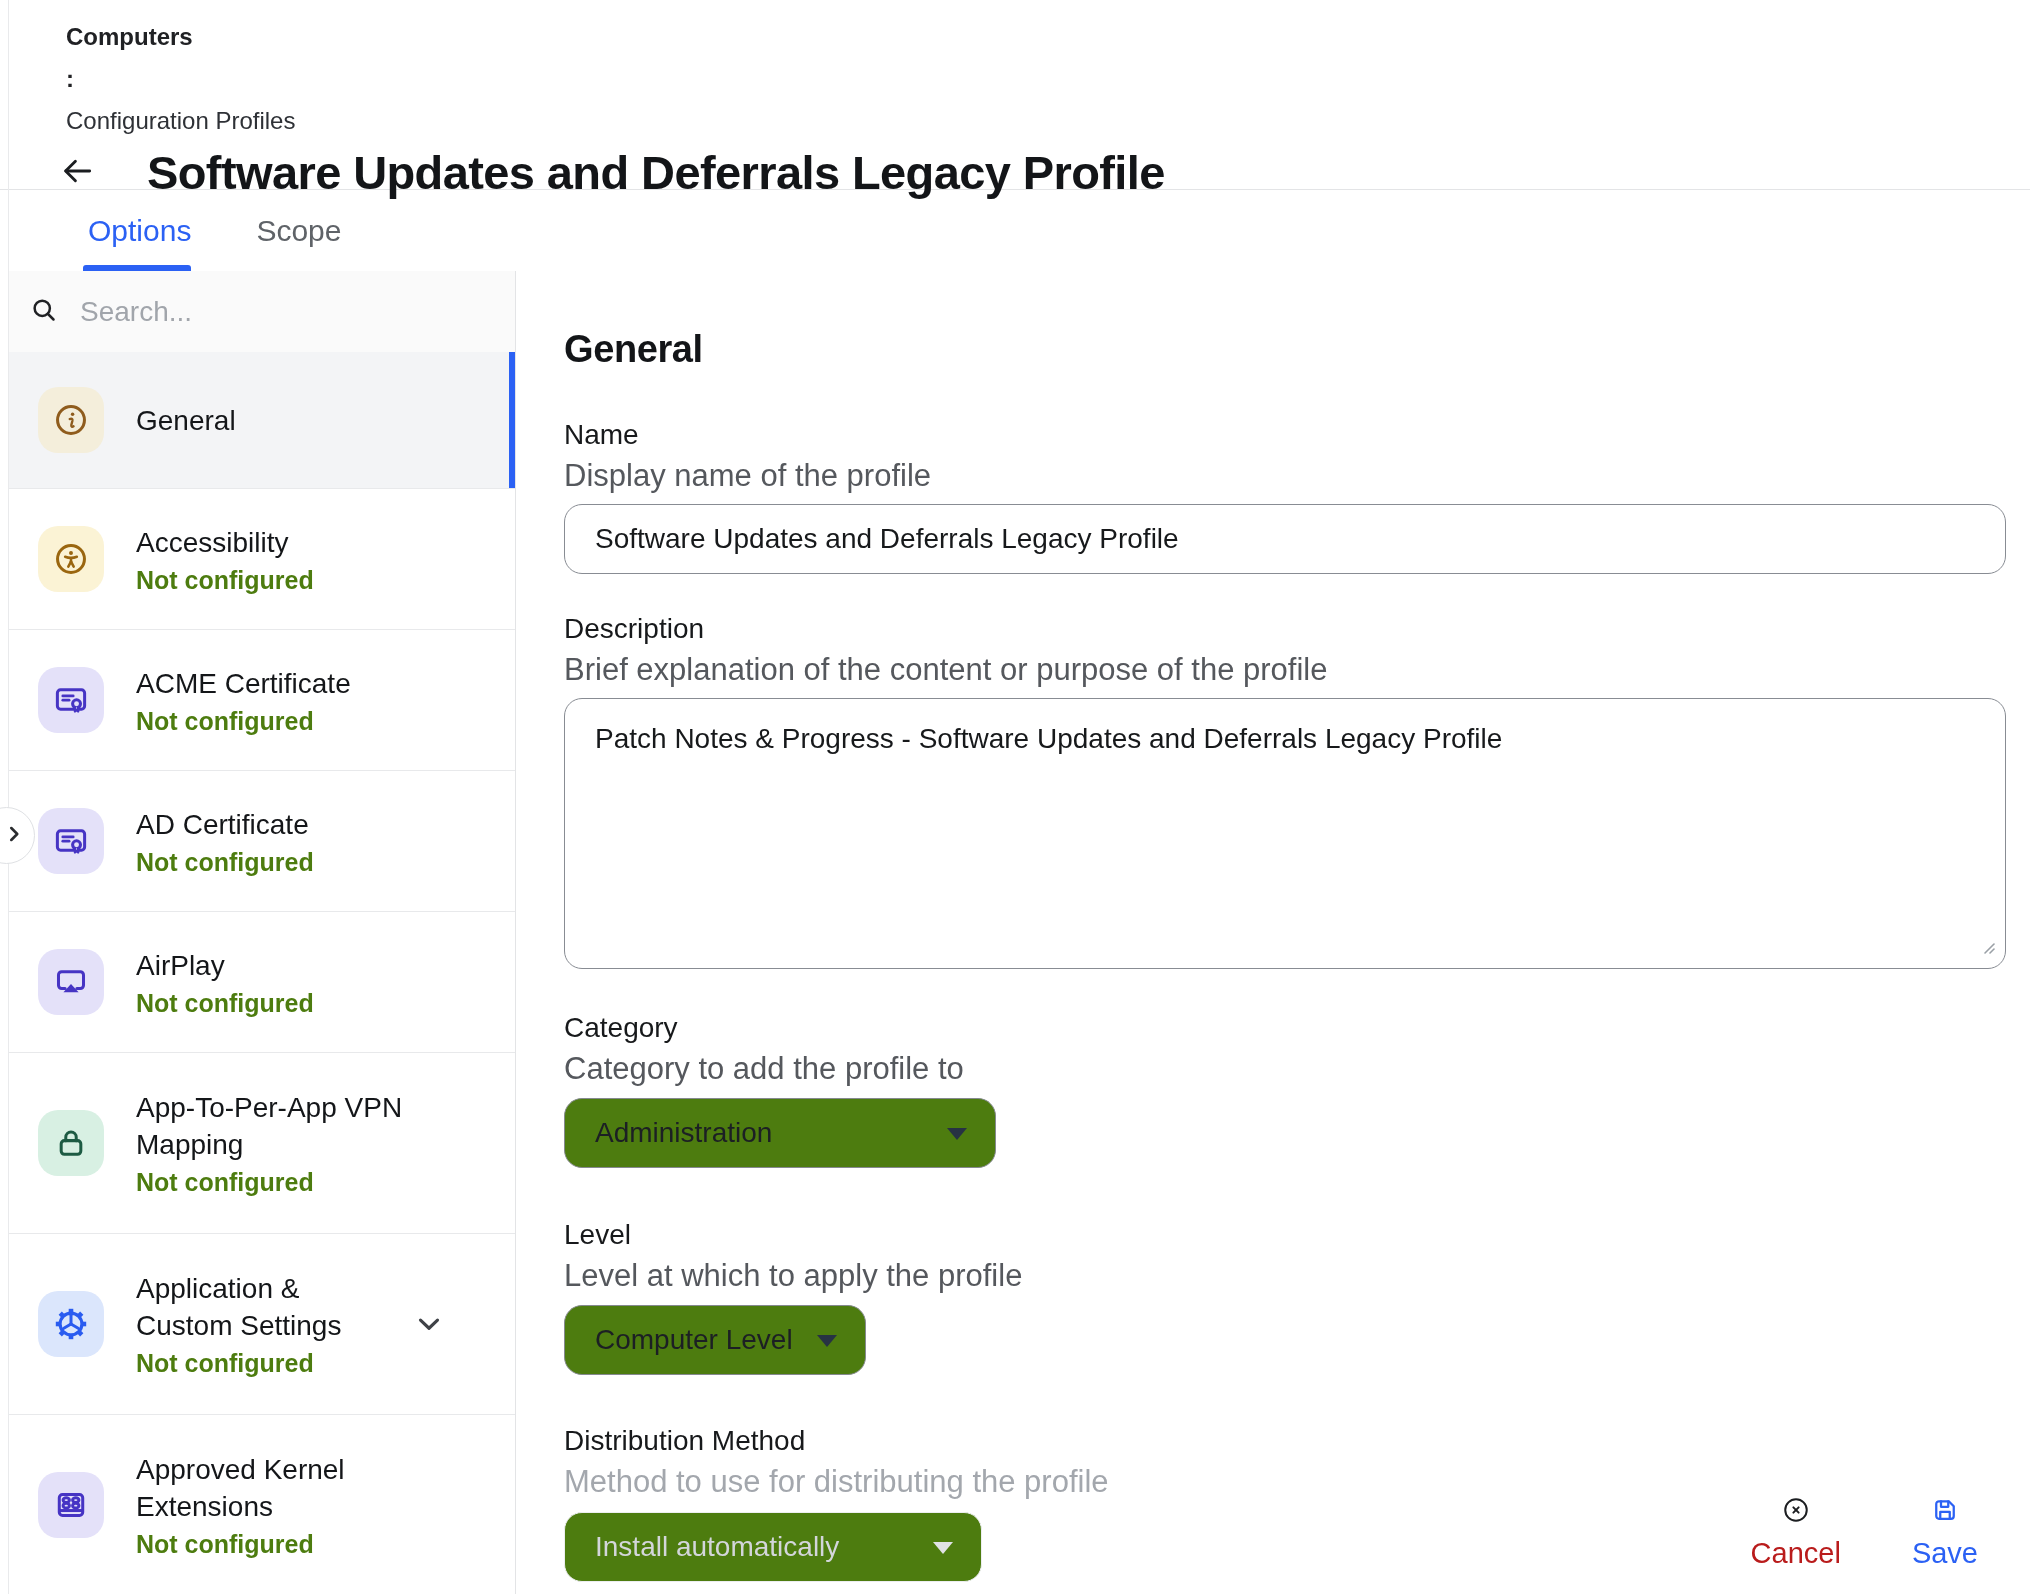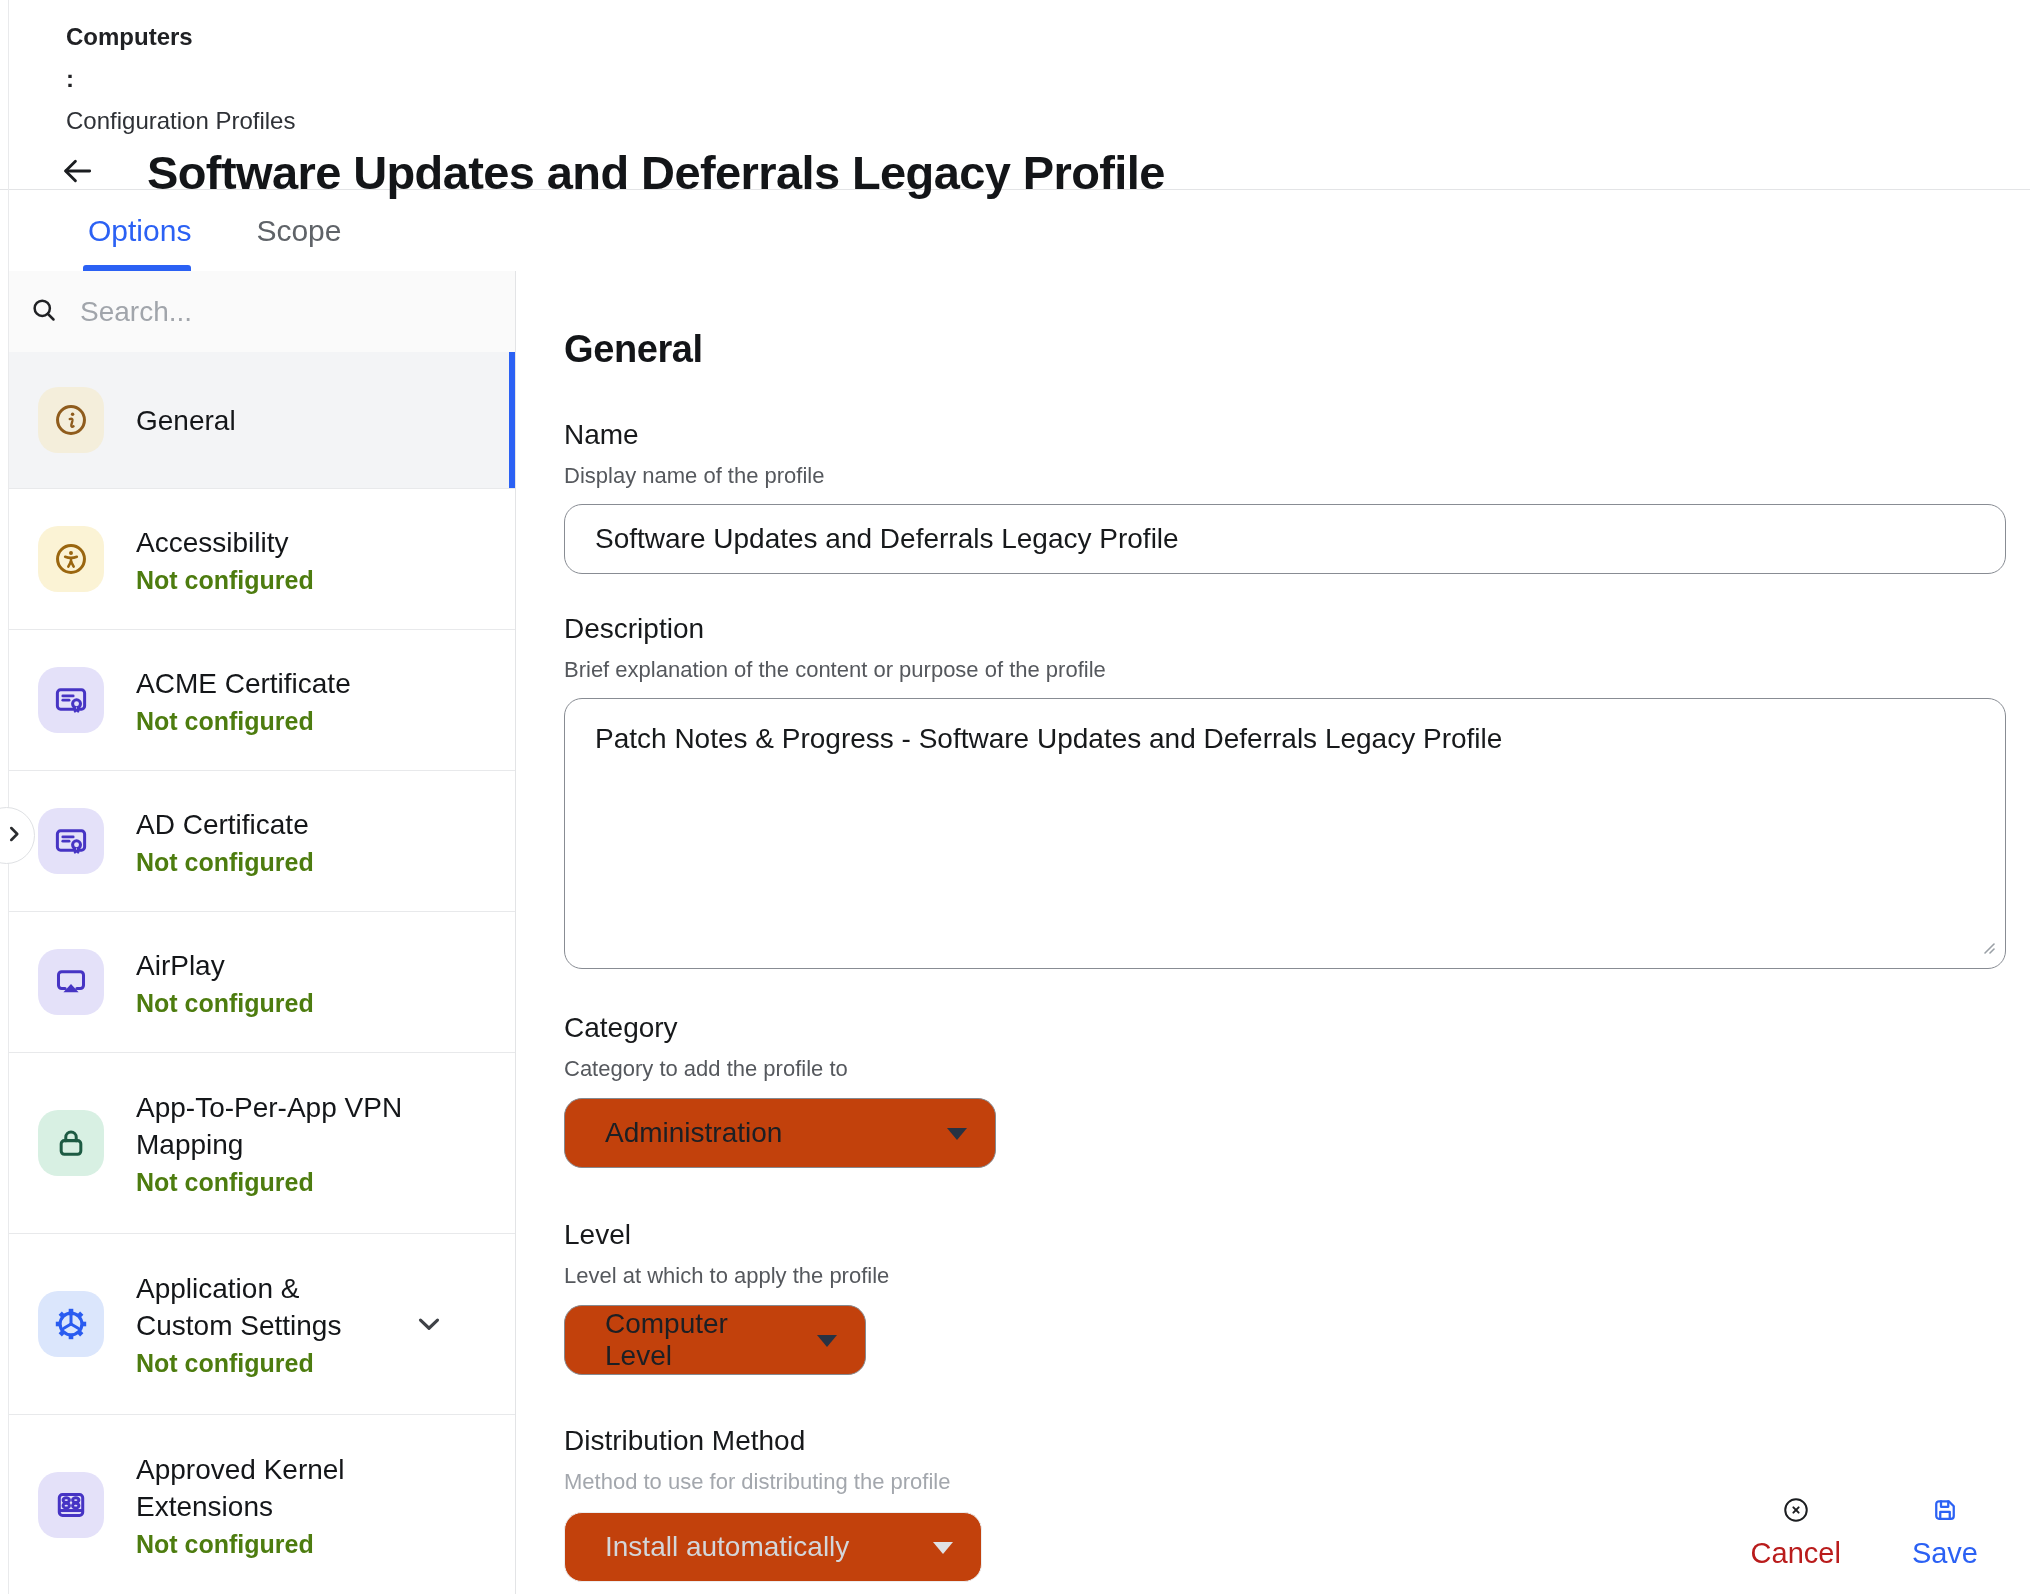--- a/index.html
+++ b/index.html
@@ -45,31 +45,31 @@
   .items .item:nth-child(7) .item-label { max-width:235px; }
   .items .item:nth-child(8) .item-label { max-width:235px; }
   .item-chevron { flex:none; margin-right:45px; width:34px; height:34px; color:#3f4247; display:flex; align-items:center; justify-content:center; }
 
   .collapse-handle { position:absolute; left:-22px; top:807px; width:57px; height:57px; border-radius:50%; background:#fff; border:1px solid #dfe1e4; z-index:6; display:flex; align-items:center; justify-content:flex-end; padding-right:7px; cursor:pointer; color:#2a2c2f; }
 
   
   .main { flex:1; position:relative; padding:56px 24px 0 48px; background:#fff; min-width:0; }
   .section-title { font-size:38px; font-weight:700; letter-spacing:-0.4px; color:#131518; line-height:44px; }
   .f-label { display:block; font-size:28px; line-height:34px; color:#17191b; }
-  .f-help  { display:block; margin-top:9px; font-size:22px; line-height:30px; color:#55585d; }
+  .f-help  { display:block; margin-top:9px; font-size:31px; line-height:30px; color:#55585d; }
   .mt-name { margin-top:47px; }
   .mt-desc { margin-top:38px; }
   .mt-cat  { margin-top:42px; }
   .mt-lvl  { margin-top:50px; }
   .mt-dist { margin-top:49px; }
   .text-input { display:block; width:100%; height:70px; margin-top:13px; border:1.5px solid #888c93; border-radius:18px; padding:0 30px; font-family:"Liberation Sans",sans-serif; font-size:28px; color:#17191b; background:#fff; outline:none; }
   .ta-wrap { position:relative; margin-top:13px; }
   .text-area { display:block; width:100%; height:271px; border:1.5px solid #888c93; border-radius:18px; padding:22px 30px; font-family:"Liberation Sans",sans-serif; font-size:28px; line-height:36px; color:#17191b; background:#fff; outline:none; resize:none; }
   .resize-glyph { position:absolute; right:9px; bottom:9px; pointer-events:none; }
-  .select { position:relative; margin-top:14px; height:70px; border:1.5px solid #85898f; border-radius:18px; background:#c2410c; display:flex; align-items:center; padding:0 70px 0 40px; font-size:28px; color:#1c1f24; cursor:pointer; }
+  .select { position:relative; margin-top:14px; height:70px; border:1.5px solid #85898f; border-radius:18px; background:#4d7c0f; display:flex; align-items:center; padding:0 70px 0 30px; font-size:28px; color:#1c1f24; cursor:pointer; }
   .select .caret { position:absolute; right:28px; top:50%; margin-top:-5px; width:0; height:0; border-left:10px solid transparent; border-right:10px solid transparent; border-top:12px solid #273243; }
   .select--cat { width:432px; }
   .select--lvl { width:302px; }
   .select--dist { width:418px; margin-top:15px; }
   .select.disabled { border-color:#eceef0; color:#d3d6da; cursor:default; }
   .select.disabled .caret { border-top-color:#e0e2e5; }
   .f-help.disabled { color:#a3a7ad; }
 
   
   .footer-actions { position:absolute; right:52px; bottom:24px; display:flex; align-items:flex-end; gap:71px; z-index:8; }

